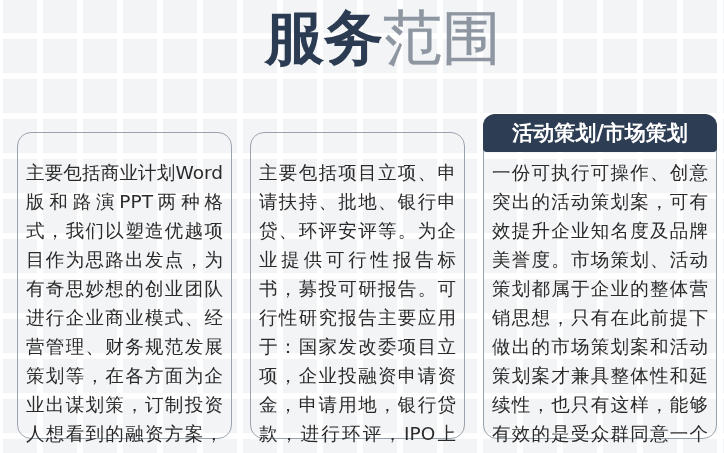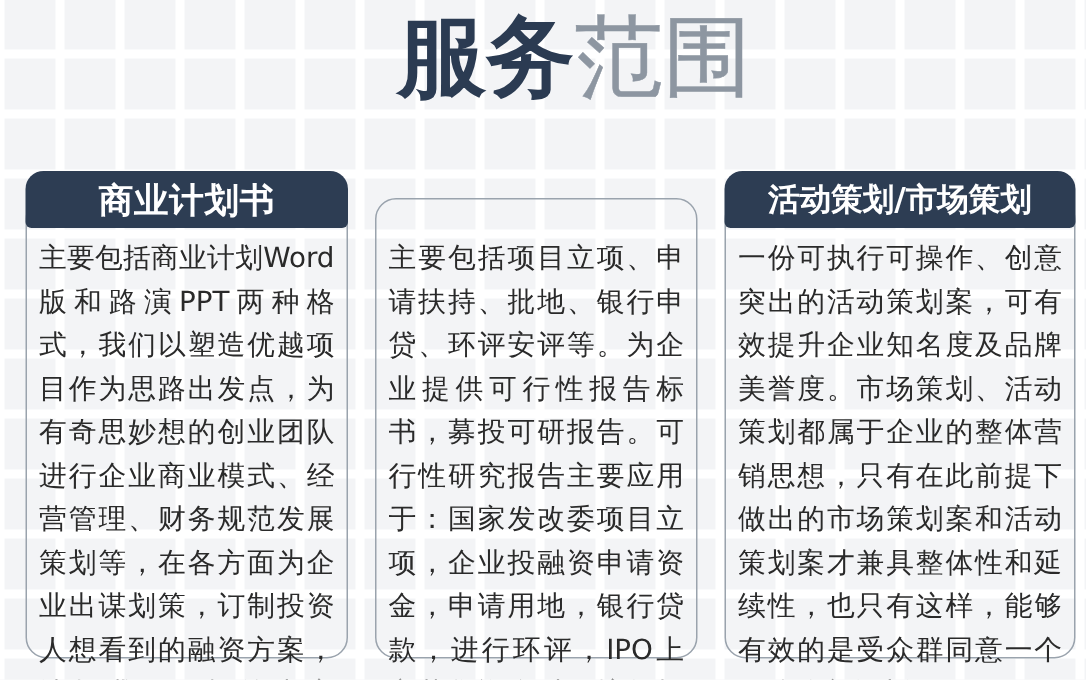--- a/index.html
+++ b/index.html
@@ -137,21 +137,20 @@
 <div id="page">
 
   <div id="heading">
     <span class="heading-strong">服务</span><span class="heading-light">范围</span>
   </div>
 
   <div id="cards">
 
     <div class="card">
       <div class="card-body"></div>
-      <div class="card-header">商业计划书</div>
       <div class="card-text">主要包括商业计划Word版和路演PPT两种格式，我们以塑造优越项目作为思路出发点，为有奇思妙想的创业团队进行企业商业模式、经营管理、财务规范发展策划等，在各方面为企业出谋划策，订制投资人想看到的融资方案，选择我们，拒绝走弯路。</div>
     </div>
 
     <div class="card">
       <div class="card-body"></div>
       <div class="card-text">主要包括项目立项、申请扶持、批地、银行申贷、环评安评等。为企业提供可行性报告标书，募投可研报告。可行性研究报告主要应用于：国家发改委项目立项，企业投融资申请资金，申请用地，银行贷款，进行环评，IPO上市募集资金以及境外投资项目核准等。</div>
     </div>
 
     <div class="card card-wide">
       <div class="card-body"></div>

